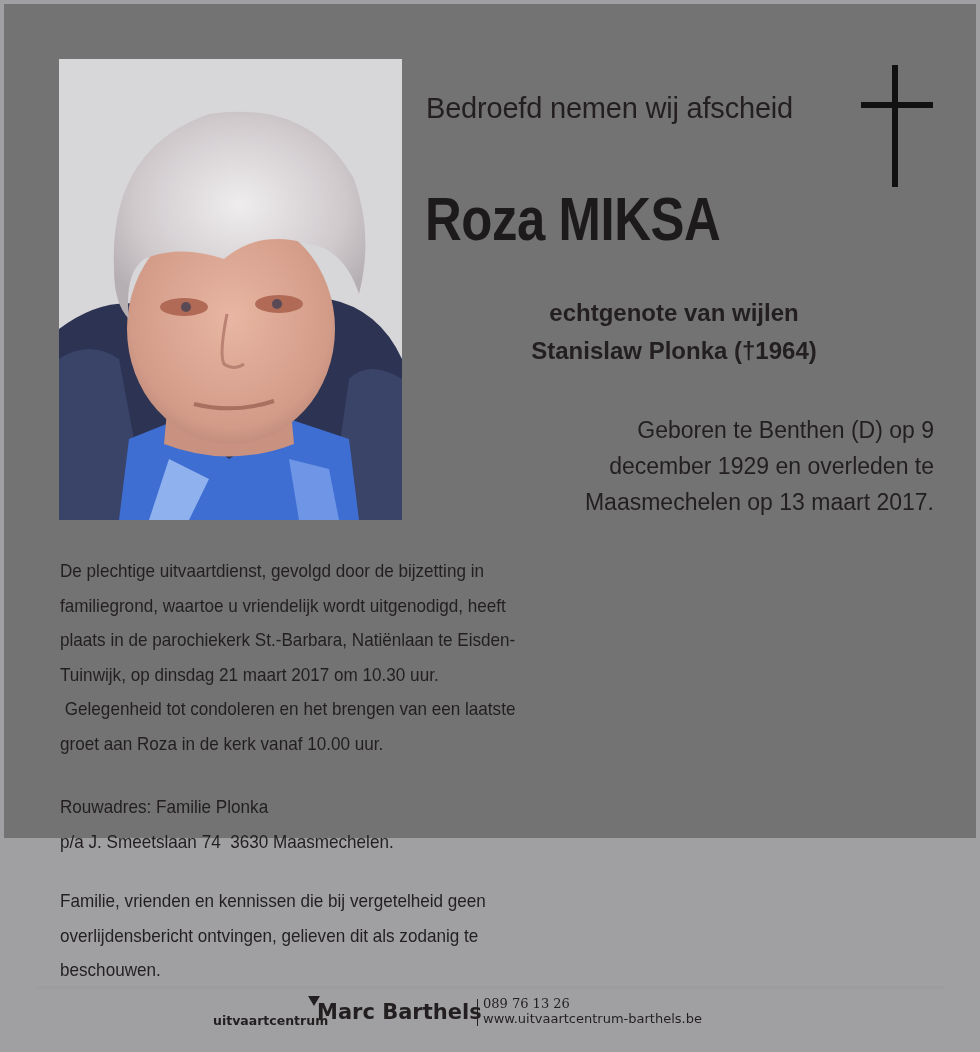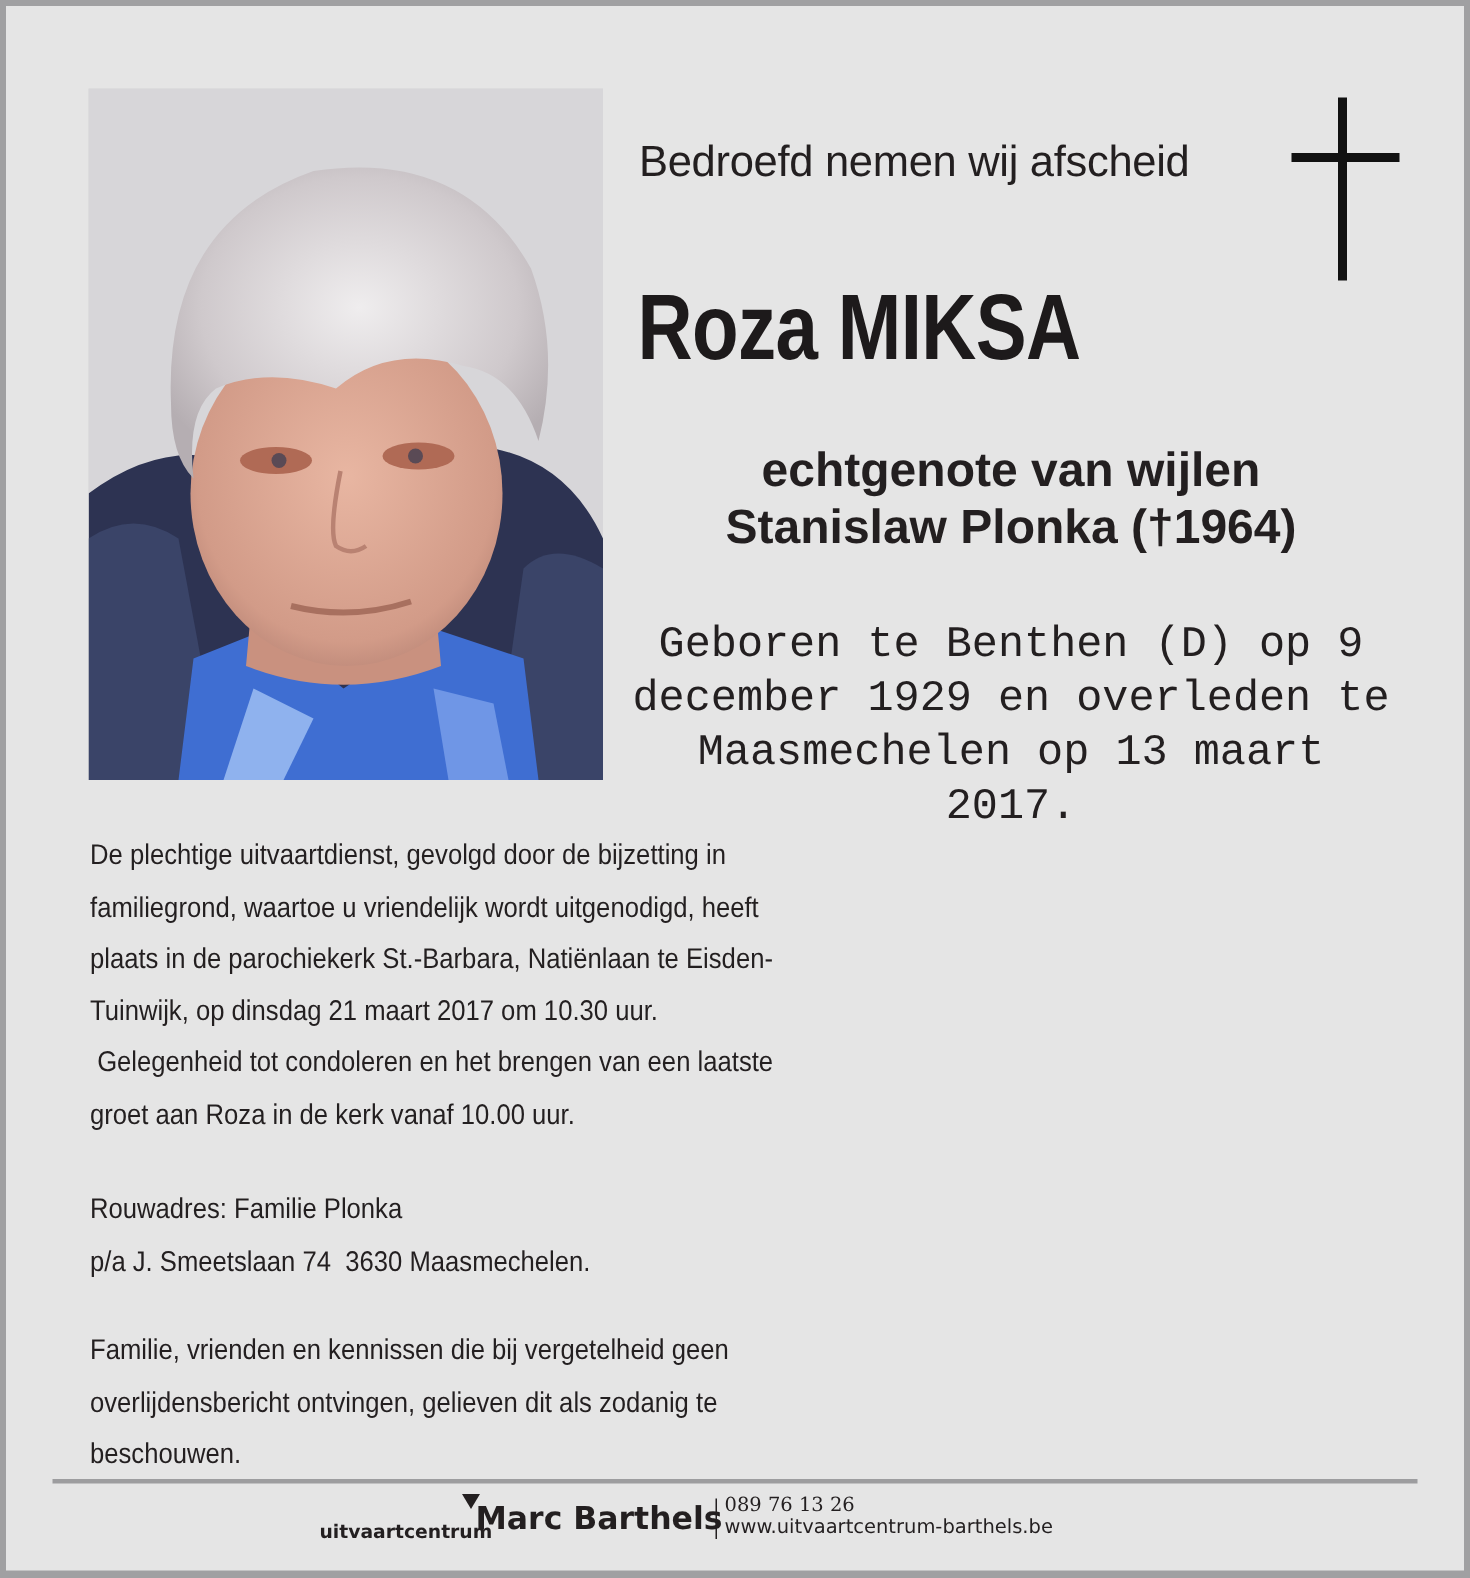--- a/index.html
+++ b/index.html
@@ -1,21 +1,21 @@
 <!DOCTYPE html>
 <html><head>
 <meta charset="utf-8">
 <style>
   * { box-sizing: border-box; margin: 0; padding: 0; }
   html, body { width: 980px; height: 1052px; background: #a0a0a2; overflow: hidden; }
   body { position: relative; font-family: "Liberation Sans", "DejaVu Sans", sans-serif; color: #231f20; }
 
   .page {
-    position: absolute; left: 4px; top: 4px; width: 972px; height: 1043px;
-    background: #e5e5e5;
+    position: absolute; left: 4px; top: 4px; width: 972px; height: 834px;
+    background: #737373;
   }
 
   
   .photo {
     position: absolute; left: 55px; top: 55px; width: 343px; height: 461px;
     background: #d6d5d8; overflow: hidden;
   }
   .photo svg { width: 100%; height: 100%; display: block; }
 
   
@@ -32,29 +32,28 @@
   .name {
     position: absolute; left: 421px; top: 180px;
     font-family: "Liberation Sans Narrow", "Liberation Sans", sans-serif;
     font-size: 62px; line-height: 70px; font-weight: 700; color: #1d1a1b;
     transform: scaleX(0.82); transform-origin: left center;
     letter-spacing: -0.5px;
   }
 
   .spouse {
     position: absolute; left: 410px; top: 290px; width: 520px;
-    text-align: center; font-size: 32px; line-height: 38px; font-weight: 700;
+    text-align: center; font-size: 24px; line-height: 38px; font-weight: 700;
     color: #231f20;
   }
 
   .dates {
     position: absolute; left: 410px; top: 408px; width: 520px;
-    text-align: center; font-size: 29px; line-height: 36px; font-weight: 400;
+    text-align: right; font-size: 23px; line-height: 36px; font-weight: 400;
     color: #231f20;
-    font-family: Liberation Mono, monospace;
   }
 
   .body-text {
     position: absolute; left: 56px; width: 880px;
     font-family: "Liberation Sans Narrow", "Liberation Sans", sans-serif;
     font-size: 19px; line-height: 34.5px; color: #231f20;
     transform-origin: left top;
   }
   .para1 { top: 550px; }
   .para2 { top: 786px; }

